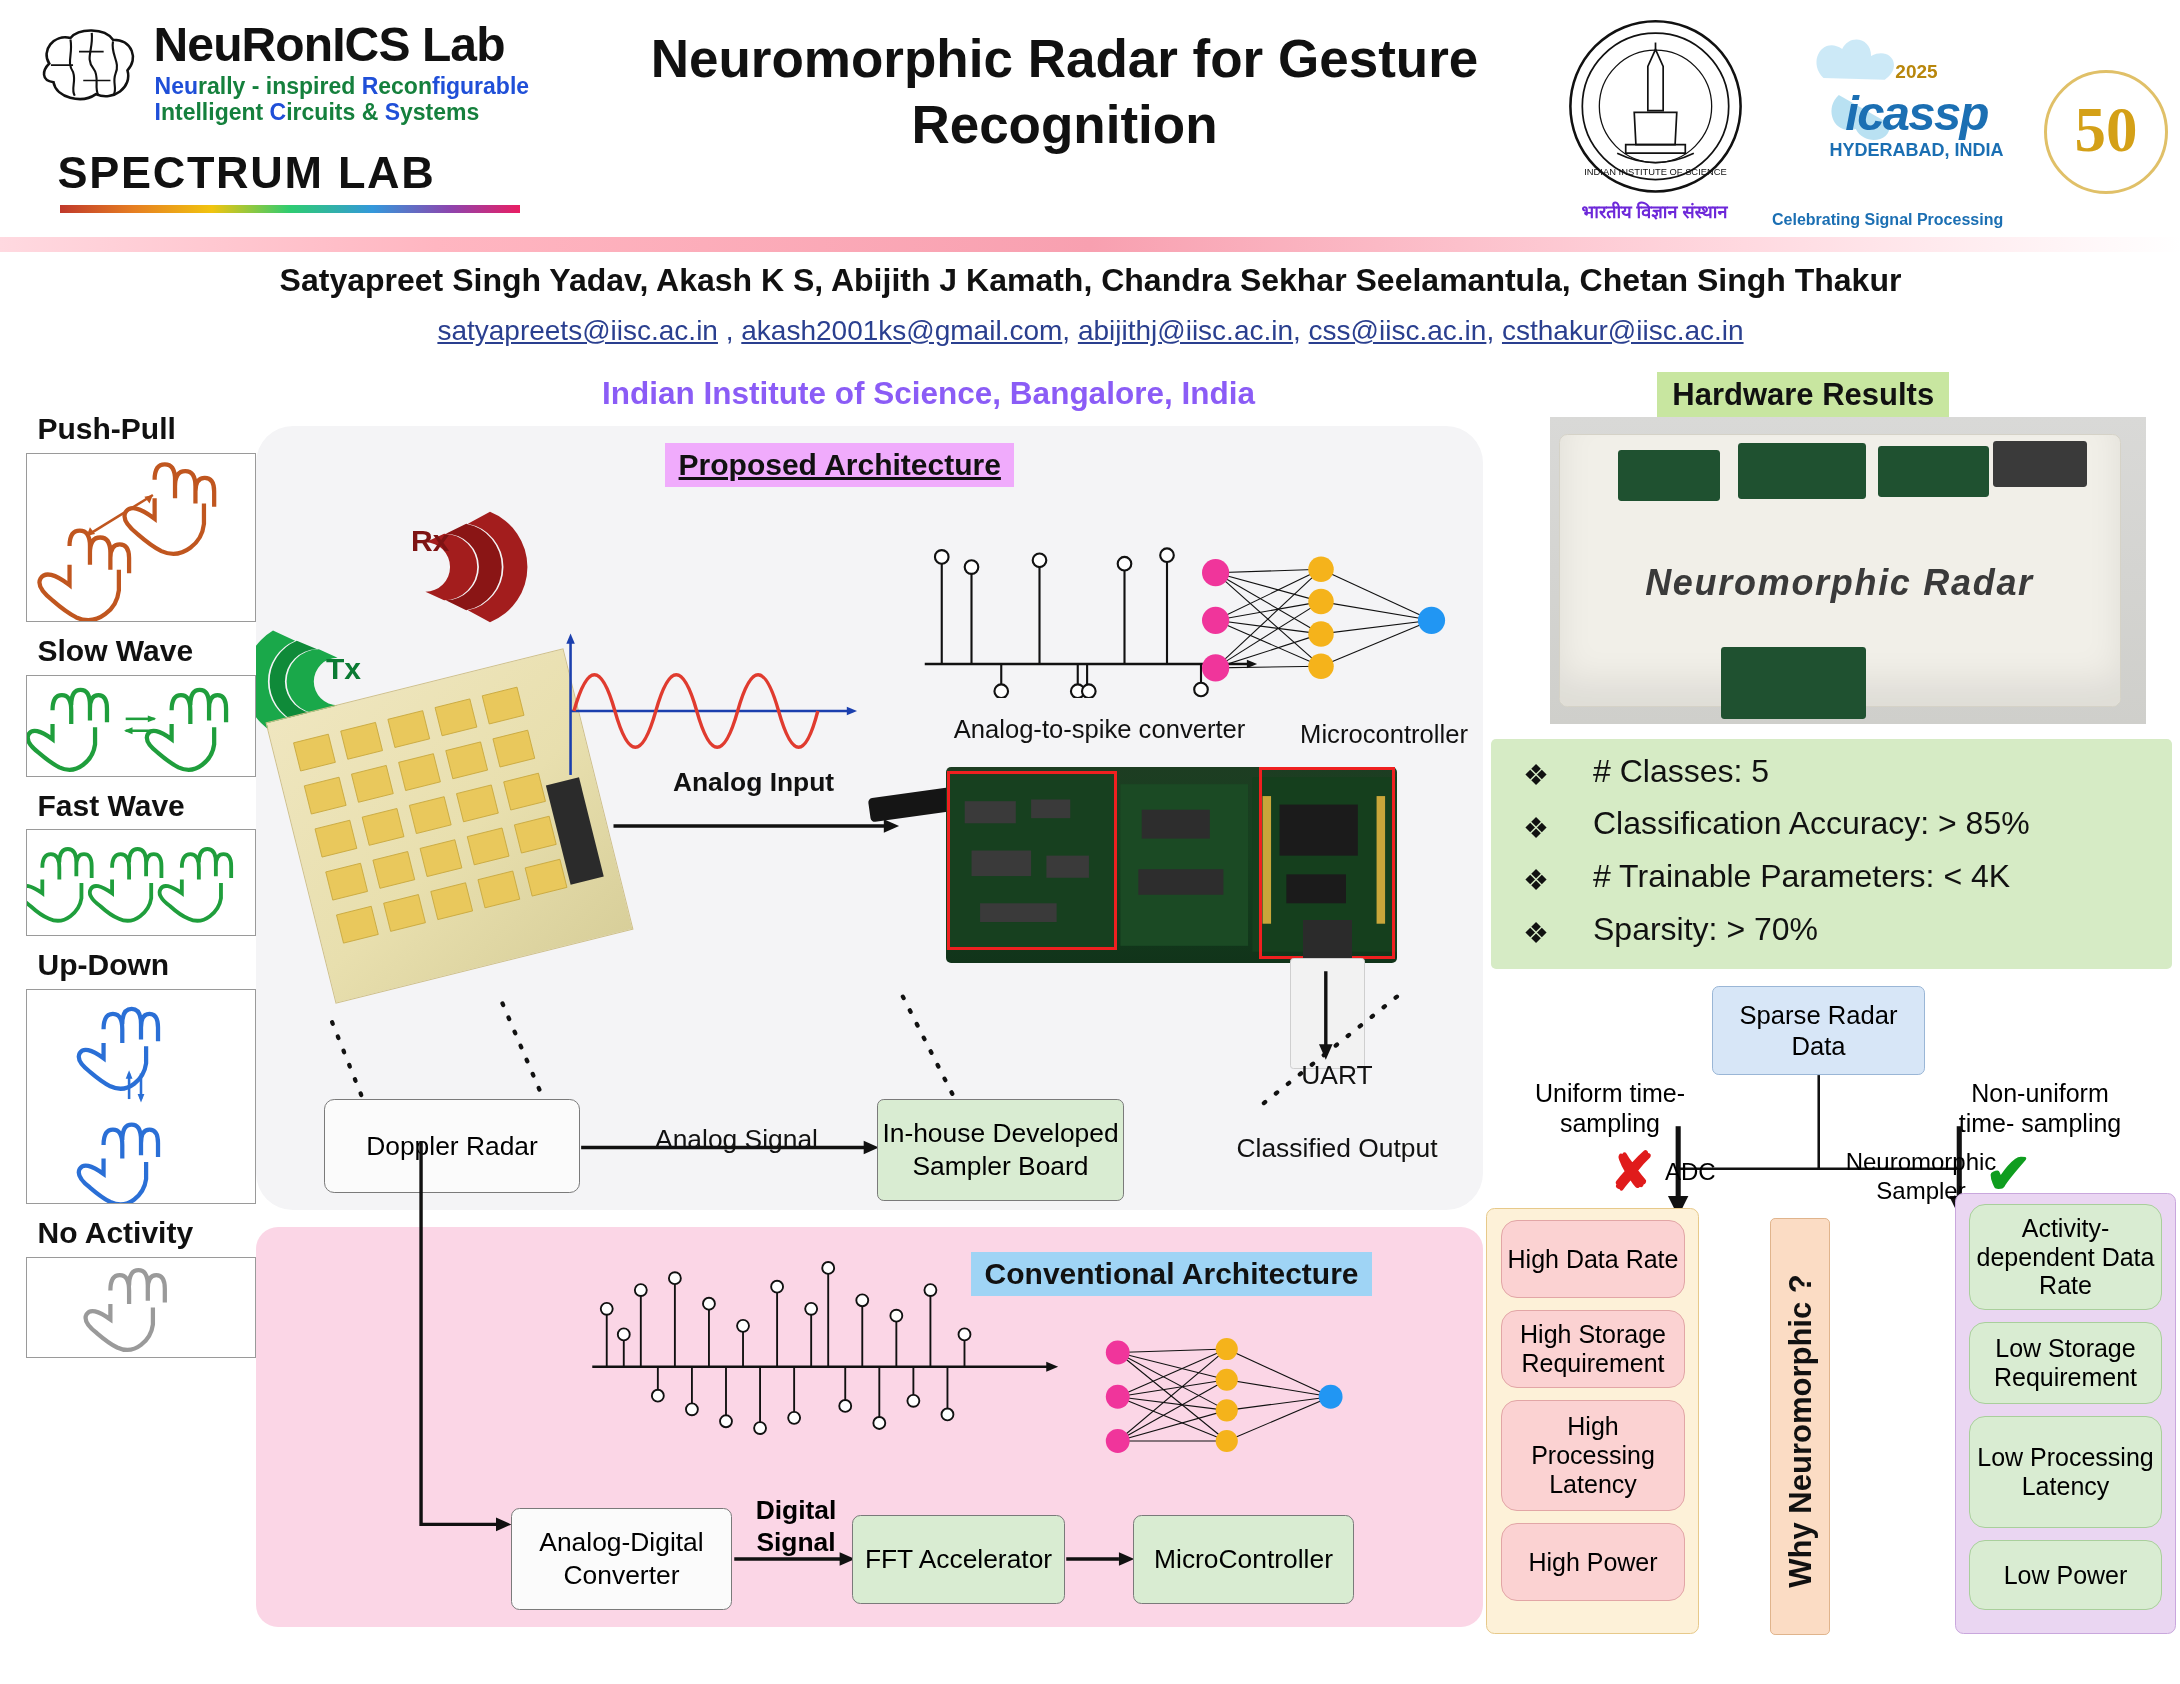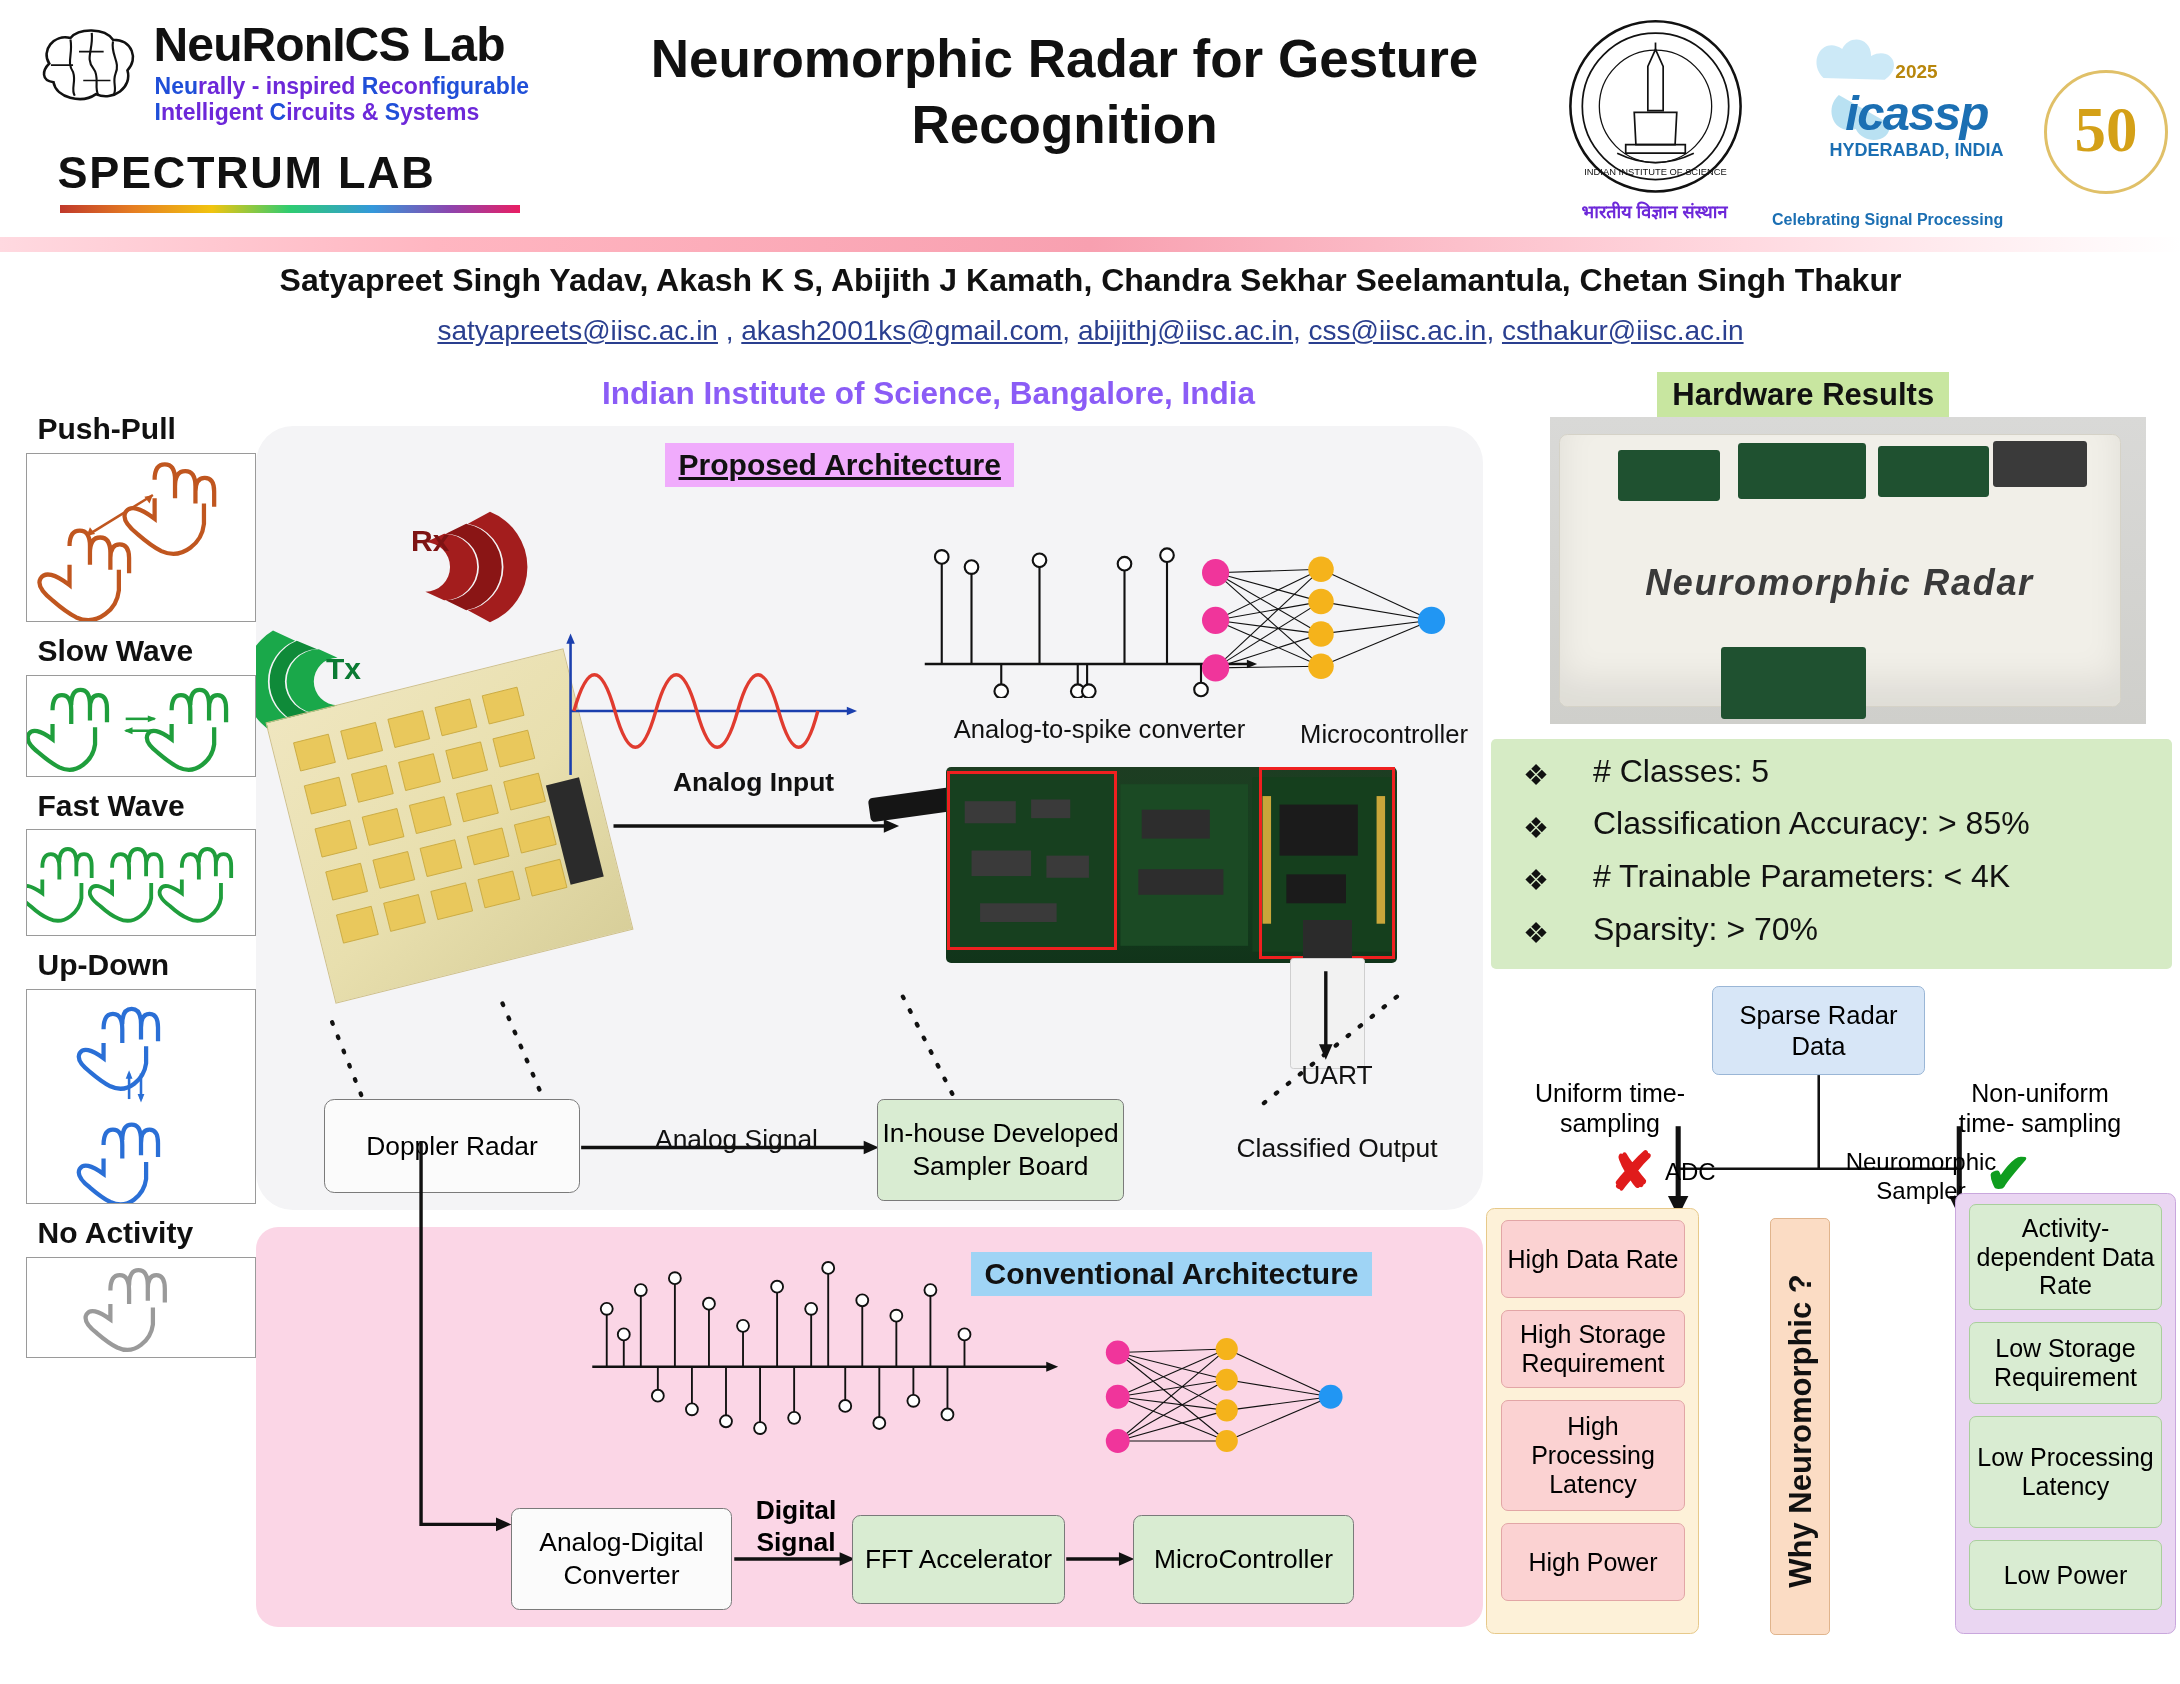--- a/index.html
+++ b/index.html
@@ -13,21 +13,21 @@
   }
   .poster { position:relative; width:2181px; height:1685px; }
 
   
   .header { position:absolute; left:0; top:0; width:2181px; height:237px; }
   .logo-box { position:absolute; left:25.6px; top:12px; width:528px; height:213px; }
   .brain-icon { position:absolute; left:6.8px; top:8.5px; width:111px; height:85px; }
   .neuronics-title { position:absolute; left:128px; top:5.1px; font-size:48px; font-weight:bold; color:#111; letter-spacing:-0.9px; }
   .neuronics-sub { position:absolute; left:129px; top:61px; font-size:23px; font-weight:bold; line-height:1.15; width:400px;}
   .nc-blue { color:#1f4fd8; }
-  .nc-dark { color:#6d28d9; }
+  .nc-dark { color:#15803d; }
   .spectrum { position:absolute; left:32px; top:135px; font-size:45px; font-weight:bold; letter-spacing:1.7px; color:#111; }
   .spectrum-bar { position:absolute; left:34px; top:193px; width:460px; height:7.7px;
     background: linear-gradient(90deg,#c0392b 0%, #e67e22 16%, #f1c40f 33%, #2ecc71 50%, #3498db 68%, #8e44ad 85%, #e91e63 100%); }
 
   .poster-title { position:absolute; left:579px; top:25.6px; width:971px; text-align:center;
     font-size:53px; font-weight:bold; line-height:1.25; color:#111; }
 
   .iisc-logo { position:absolute; left:1566px; top:17px; width:179px; height:183px; }
   .iisc-caption { position:absolute; left:1546px; top:199px; width:217px; text-align:center; font-size:18px; font-weight:bold; color:#6d28d9; }
 
@@ -127,21 +127,21 @@
     display:flex; align-items:center; justify-content:center; text-align:center; font-size:25.6px; line-height:1.2;}
   .lbl-uniform { position:absolute; left:1525px; top:1078px; width:170px; text-align:center; font-size:25px; line-height:1.2;}
   .lbl-nonuniform { position:absolute; left:1942px; top:1078px; width:196px; text-align:center; font-size:25px; line-height:1.2;}
   .lbl-adc { position:absolute; left:1665px; top:1158px; font-size:24px;}
   .lbl-nsamp { position:absolute; left:1836px; top:1148px; width:170px; font-size:24px; text-align:center; line-height:1.2;}
   .xmark { position:absolute; left:1610px; top:1141px; font-size:53px; font-weight:bold; color:#e01b1b; }
   .checkmark { position:absolute; left:1985px; top:1141px; font-size:56px; font-weight:bold; color:#0f9d1f; }
 
   .col-left { position:absolute; left:1486px; top:1208px; width:213px; height:426px; background:#fdf1d8; border:1.7px solid #e7c98a; border-radius:8.5px;}
   .col-right { position:absolute; left:1955px; top:1193px; width:221px; height:441px; background:#ead6f2; border:1.7px solid #c9a7dd; border-radius:8.5px;}
-  .chip { position:absolute; text-align:center; font-size:25px; border-radius:7px; display:flex; align-items:center; justify-content:center; line-height:1.15;}
+  .chip { position:absolute; text-align:center; font-size:25px; border-radius:16px; display:flex; align-items:center; justify-content:center; line-height:1.15;}
   .chip-red { background:#fbd2d2; border:0.9px solid #e2a6a6; }
   .chip-green { background:#d9ecd2; border:0.9px solid #a9cf9c; }
   .why-vert { position:absolute; left:1770px; top:1218px; width:60px; height:417px; background:#fbdcc4; border:0.9px solid #e0b48c; border-radius:5.1px;}
   .why-vert span { display:block; transform: rotate(-90deg); transform-origin: center; white-space:nowrap; font-size:31px; font-weight:bold; color:#111;
     position:absolute; left:-166px; top:194px; width:392px; text-align:center;}
 </style>
 </head>
 <body>
 
 <div class="poster">

